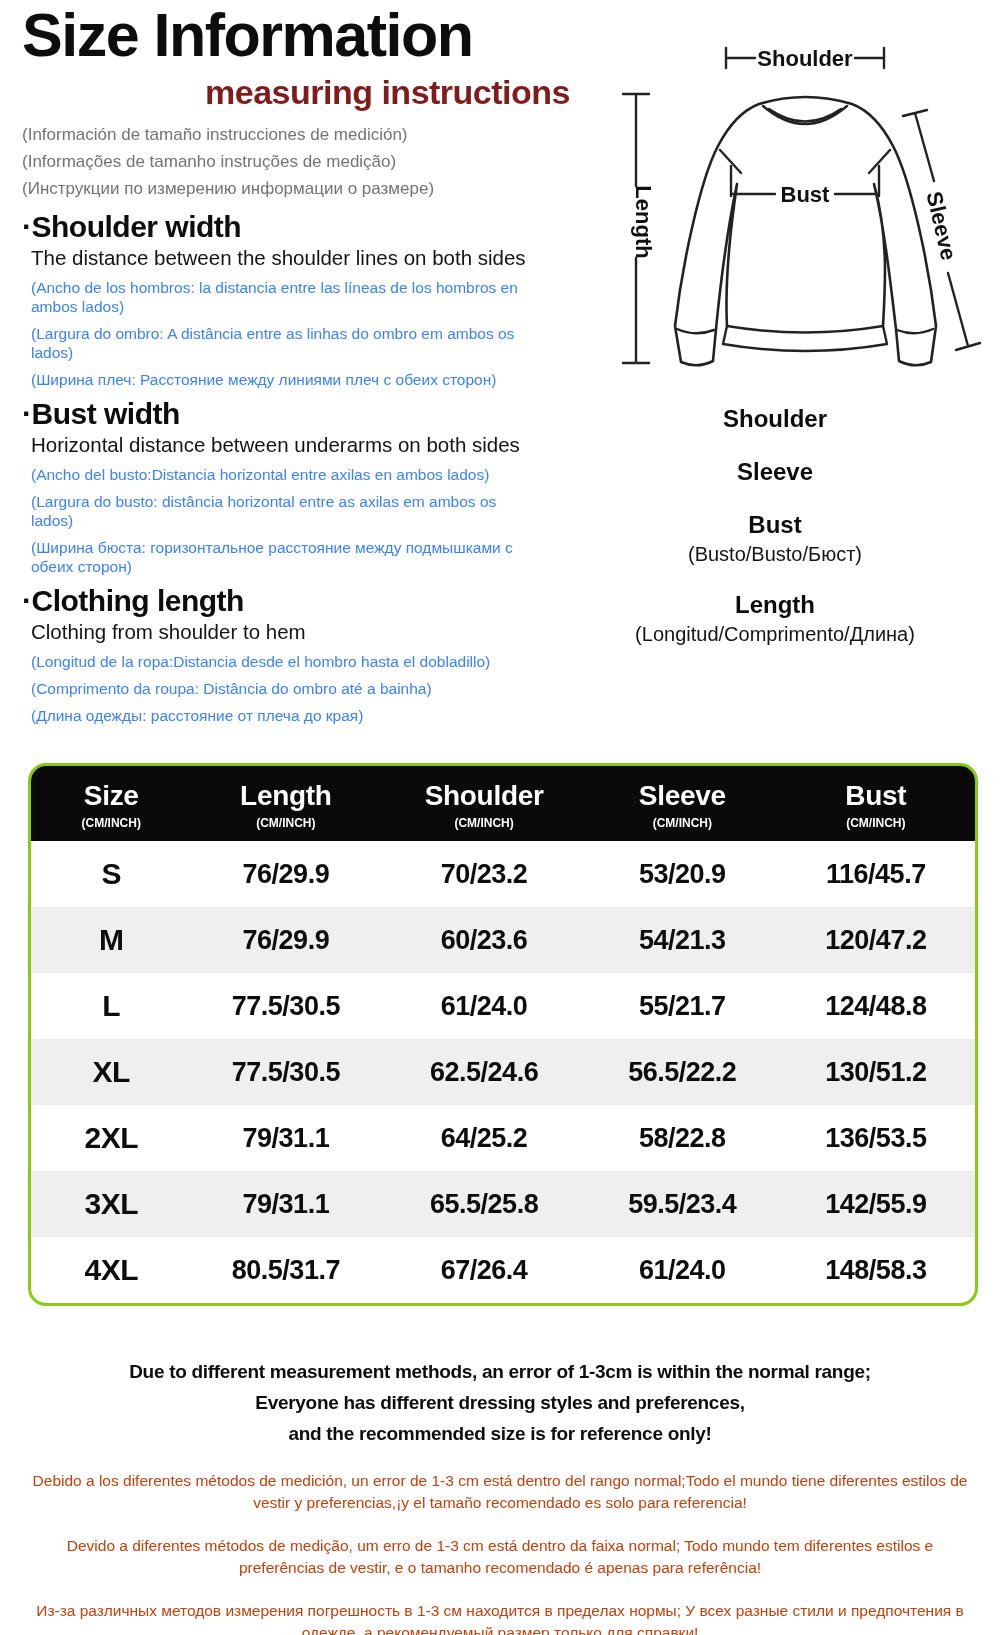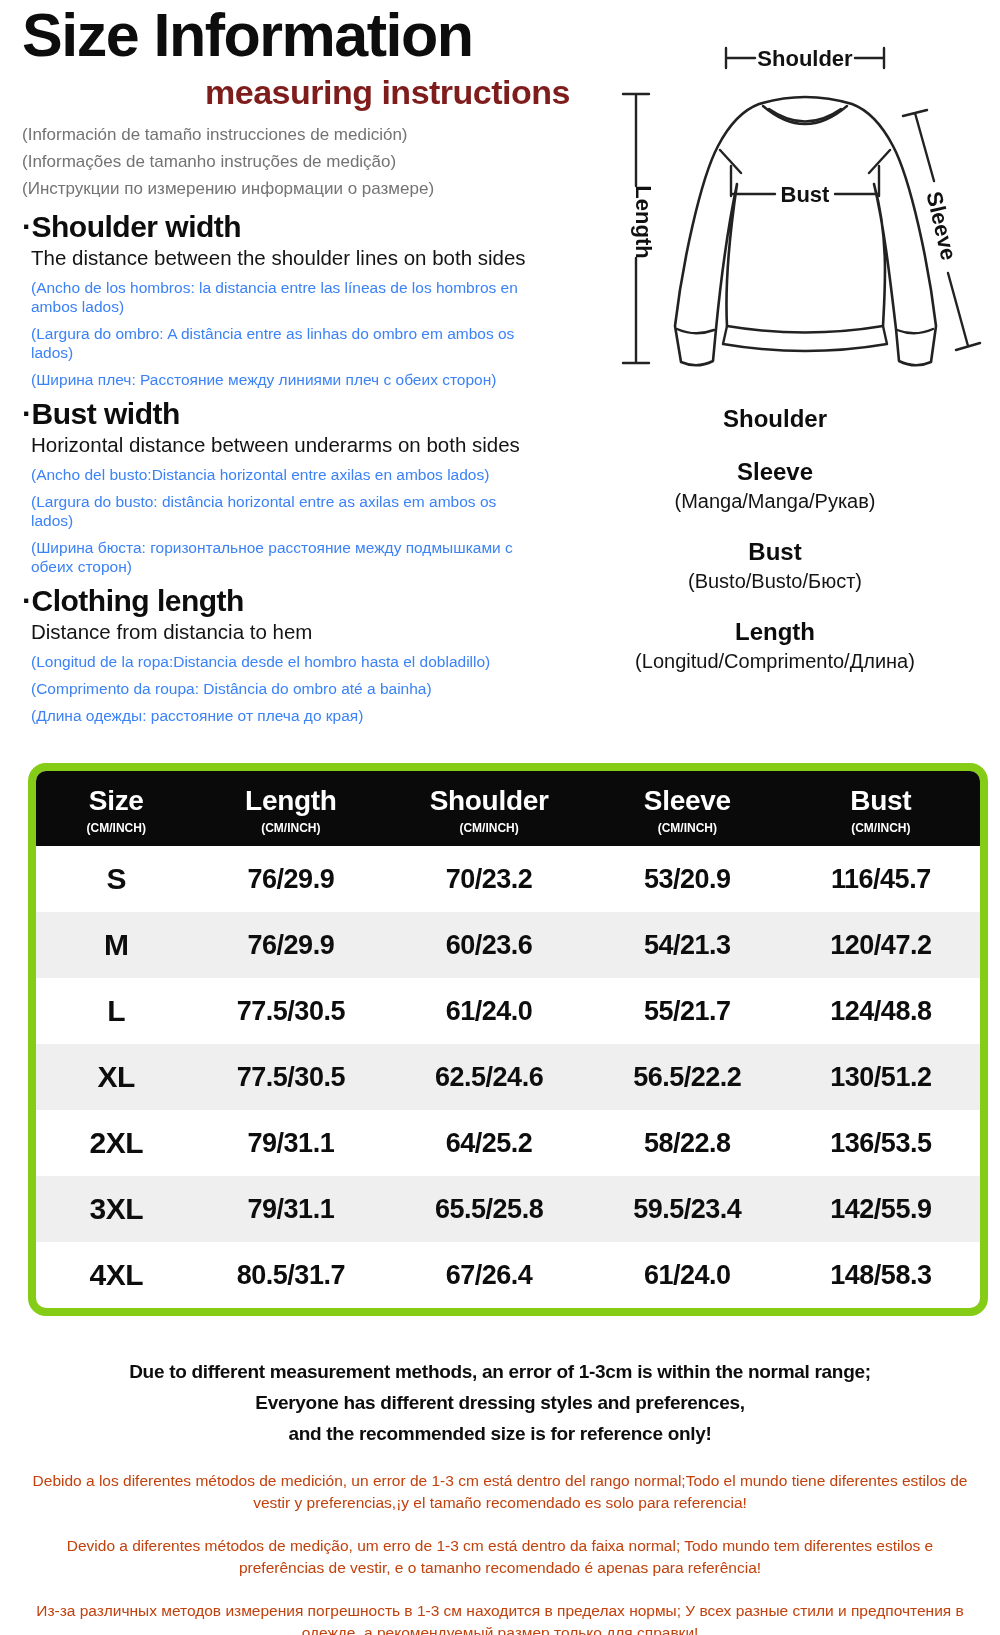--- a/index.html
+++ b/index.html
@@ -21,21 +21,21 @@
   .diagram-col{position:absolute;left:563px;top:26px;width:424px;}
   .d-stroke{stroke:#222;stroke-width:2.4;fill:none;stroke-linecap:round;stroke-linejoin:round;}
   .d-body{stroke:#222;stroke-width:2.6;fill:#fff;stroke-linejoin:round;}
   .d-text{font-size:22px;font-weight:600;fill:#111;font-family:"Liberation Sans",sans-serif;}
   .legend{margin-top:20px;text-align:center;}
   .legend-entry{margin-bottom:25px;}
   .legend-term{font-size:24px;font-weight:bold;color:#0d0d0d;}
   .legend-trans{font-size:20px;margin-top:4px;color:#141414;}
 
   
-  .size-table-wrap{position:absolute;left:28px;top:763px;width:944px;border:8px solid #84cc16;
+  .size-table-wrap{position:absolute;left:28px;top:763px;width:944px;border:3px solid #84cc16;
                    border-radius:18px;overflow:hidden;background:#fff;}
   table{width:100%;border-collapse:collapse;table-layout:fixed;}
   col.c-size{width:17%;} col.c-length{width:20%;} col.c-shoulder{width:22%;}
   col.c-sleeve{width:20%;} col.c-bust{width:21%;}
   thead th{background:#0a0a0a;color:#fff;padding:14px 0 11px 0;text-align:center;}
   .col-name{font-size:28px;font-weight:bold;letter-spacing:-0.3px;}
   .col-unit{font-size:12px;font-weight:bold;margin-top:4px;}
   tbody td{text-align:center;height:64px;font-size:27px;font-weight:bold;letter-spacing:-0.5px;color:#0d0d0d;}
   tbody tr:nth-child(even){background:#efefef;}
   tbody td.size-col{font-size:30px;}
@@ -70,21 +70,21 @@
     <div class="section">
       <h3 class="section-heading">·Bust width</h3>
       <div class="section-desc">Horizontal distance between underarms on both sides</div>
       <div class="section-trans">(Ancho del busto:Distancia horizontal entre axilas en ambos lados)</div>
       <div class="section-trans">(Largura do busto: distância horizontal entre as axilas em ambos os lados)</div>
       <div class="section-trans">(Ширина бюста: горизонтальное расстояние между подмышками с обеих сторон)</div>
     </div>
 
     <div class="section">
       <h3 class="section-heading">·Clothing length</h3>
-      <div class="section-desc">Distance from distancia to hem</div>
+      <div class="section-desc">Clothing from shoulder to hem</div>
       <div class="section-trans">(Longitud de la ropa:Distancia desde el hombro hasta el dobladillo)</div>
       <div class="section-trans">(Comprimento da roupa: Distância do ombro até a bainha)</div>
       <div class="section-trans">(Длина одежды: расстояние от плеча до края)</div>
     </div>
   </div>
 
   <div class="diagram-col">
     <svg width="424" height="355" viewBox="0 0 424 355">
 
       <g>
@@ -116,21 +116,20 @@
         <text class="d-text" x="378" y="207" text-anchor="middle" transform="rotate(77 378 200)">Sleeve</text>
       </g>
     </svg>
 
     <div class="legend">
       <div class="legend-entry">
         <div class="legend-term">Shoulder</div>
       </div>
       <div class="legend-entry">
         <div class="legend-term">Sleeve</div>
-        <div class="legend-trans">(Manga/Manga/Рукав)</div>
       </div>
       <div class="legend-entry">
         <div class="legend-term">Bust</div>
         <div class="legend-trans">(Busto/Busto/Бюст)</div>
       </div>
       <div class="legend-entry">
         <div class="legend-term">Length</div>
         <div class="legend-trans">(Longitud/Comprimento/Длина)</div>
       </div>
     </div>

